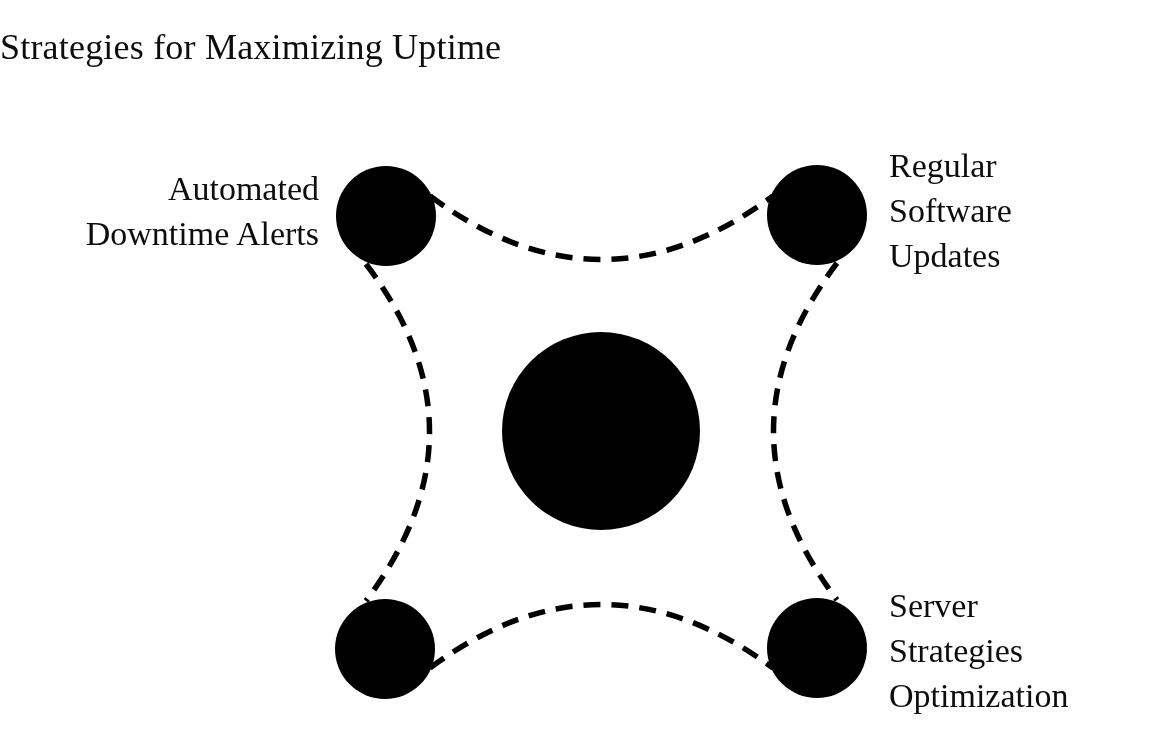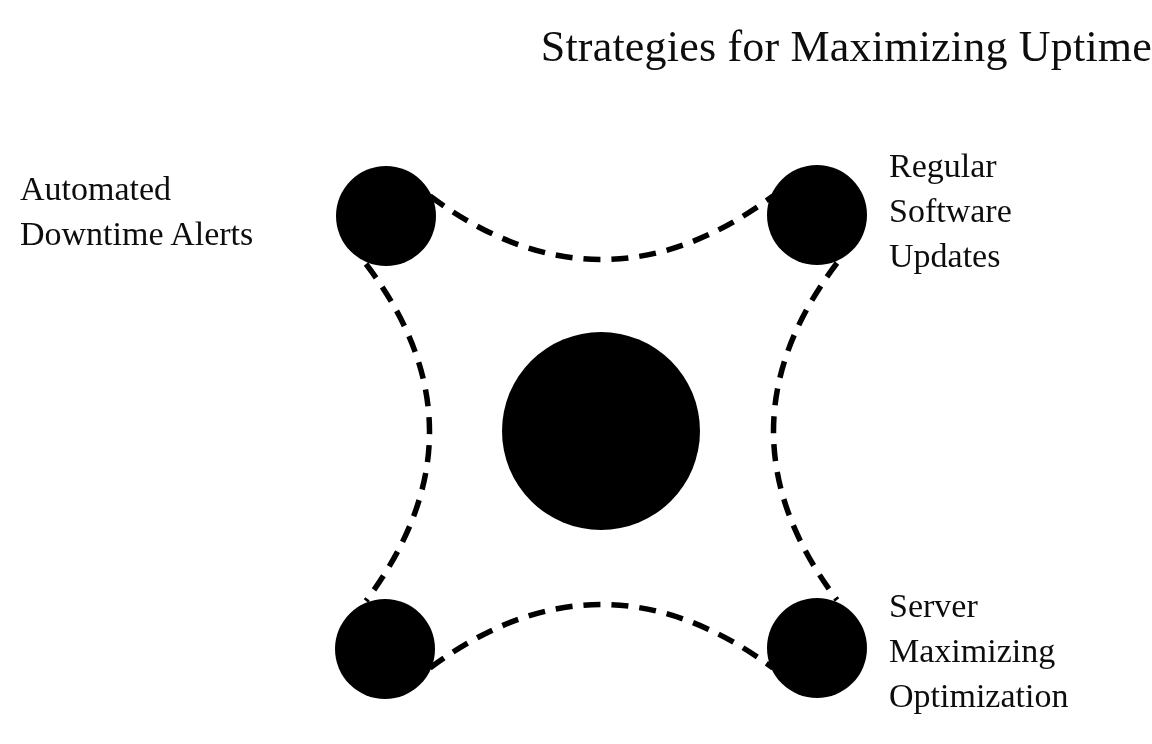--- a/index.html
+++ b/index.html
@@ -15,22 +15,22 @@
     background: #ffffff;
     overflow: hidden;
     font-family: "Liberation Serif", "DejaVu Serif", serif;
     color: #000000;
   }
   #diagram-title {
     position: absolute;
     left: 0;
     top: 26px;
     width: 1152px;
-    text-align: right;
-    font-size: 44px;
+    text-align: left;
+    font-size: 36px;
     line-height: 42px;
     font-weight: 400;
     letter-spacing: 0.2px;
     color: #0d0d0d;
     white-space: nowrap;
   }
   #edges-layer {
     position: absolute;
     left: 0;
     top: 0;
@@ -43,21 +43,21 @@
     background: #000000;
   }
   .node-label {
     position: absolute;
     font-size: 34px;
     line-height: 45px;
     font-weight: 400;
     color: #0d0d0d;
     white-space: pre-line;
   }
-  .label-left  { text-align: left; }
+  .label-left  { text-align: right; }
   .label-right { text-align: left; }
 </style>
 </head>
 <body>
 
 <div id="canvas">
 
   <div id="diagram-title">Strategies for Maximizing Uptime</div>
 
   <svg id="edges-layer" viewBox="0 0 1152 744">
@@ -85,16 +85,16 @@
 
   <div class="node-label label-left" style="left:20px; top:166px; width:299px;">Automated
 Downtime Alerts</div>
 
   <div class="node-label label-right" style="left:889px; top:143px; width:255px;">Regular
 Software
 Updates</div>
 
 
   <div class="node-label label-right" style="left:889px; top:583px; width:255px;">Server
-Maximizing
+Strategies
 Optimization</div>
 
 </div>
 
 </body></html>

